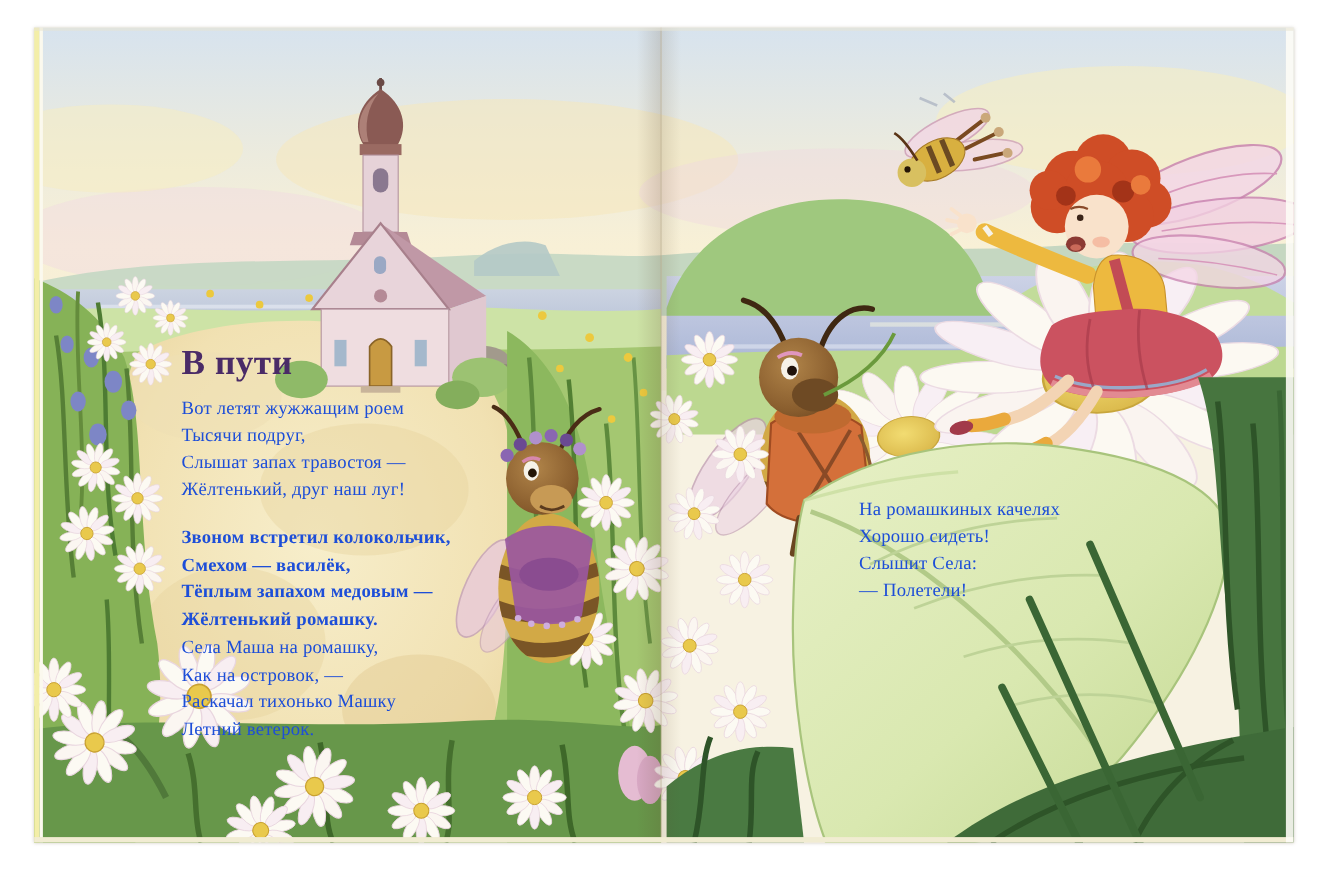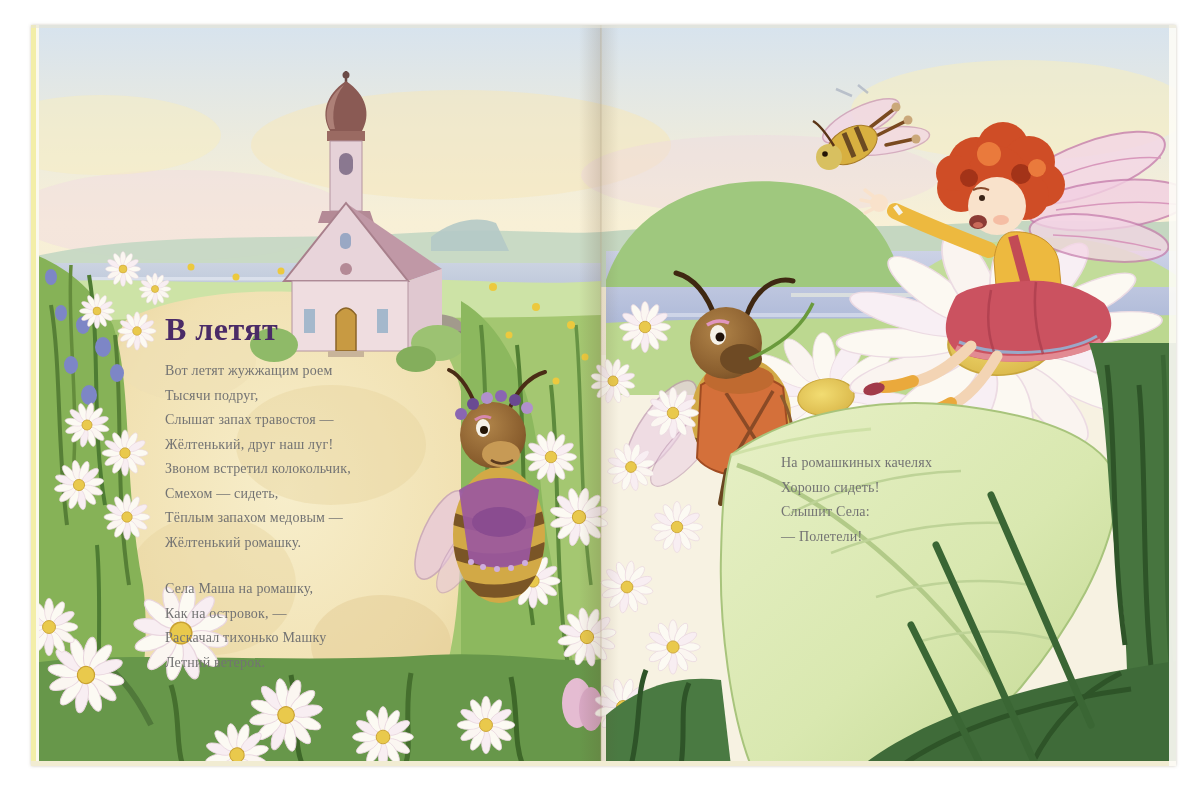--- a/index.html
+++ b/index.html
@@ -1,26 +1,26 @@
 <!DOCTYPE html>
 <html><head>
 <meta charset="utf-8">
 <style>
   html,body{margin:0;padding:0;background:#ffffff;}
   .canvas{position:relative;width:1200px;height:797px;background:#ffffff;overflow:hidden;
           font-family:"Liberation Serif","DejaVu Serif",serif;}
   .book{position:absolute;left:31px;top:25px;width:1145px;height:741px;background:#f7f2e2;
         box-shadow:0 0 3px rgba(120,110,80,.35);}
   .scene{position:absolute;left:0;top:0;width:1145px;height:741px;display:block;}
-  .textblock{position:absolute;color:#737373;font-size:14px;line-height:24.6px;
+  .textblock{position:absolute;color:#1d4ed8;font-size:17px;line-height:24.6px;
              letter-spacing:.2px;white-space:nowrap;}
   .poem-title{position:absolute;left:134px;top:286px;font-size:32px;line-height:36px;
               font-weight:bold;color:#4a2b67;letter-spacing:.5px;}
   #ls1{left:134px;top:334px;}
-  #ls2{left:134px;top:432px;}
+  #ls2{left:134px;top:452px;font-weight:bold;}
   #ls3{left:134px;top:552px;}
   #rs1{left:722px;top:426px;margin-left:28px;}
   #rs2{left:751px;top:571px;}
 </style>
 </head>
 <body>
 
 <div class="canvas">
  <div class="book">
 
@@ -418,31 +418,31 @@
     </g>
     <g>
       <rect x="0" y="0" width="5" height="741" fill="#f3eea8"></rect>
       <rect x="5" y="0" width="3" height="741" fill="#fbf9ee"></rect>
       <rect x="0" y="736" width="1145" height="5" fill="#f1ecd2"></rect>
       <rect x="1138" y="0" width="7" height="741" fill="#fdfcf6" opacity=".9"></rect>
       <rect x="0" y="0" width="1145" height="3" fill="#e8e4d4" opacity=".6"></rect>
     </g>
   </svg>
 
-  <div class="poem-title">В летят</div>
+  <div class="poem-title">В пути</div>
 
   <div class="textblock" id="ls1">
     <div>Вот летят жужжащим роем</div>
     <div>Тысячи подруг,</div>
     <div>Слышат запах травостоя —</div>
     <div>Жёлтенький, друг наш луг!</div>
   </div>
   <div class="textblock" id="ls2">
     <div>Звоном встретил колокольчик,</div>
-    <div>Смехом — сидеть,</div>
+    <div>Смехом — василёк,</div>
     <div>Тёплым запахом медовым —</div>
     <div>Жёлтенький ромашку.</div>
   </div>
   <div class="textblock" id="ls3">
     <div>Села Маша на ромашку,</div>
     <div>Как на островок, —</div>
     <div>Раскачал тихонько Машку</div>
     <div>Летний ветерок.</div>
   </div>
 

